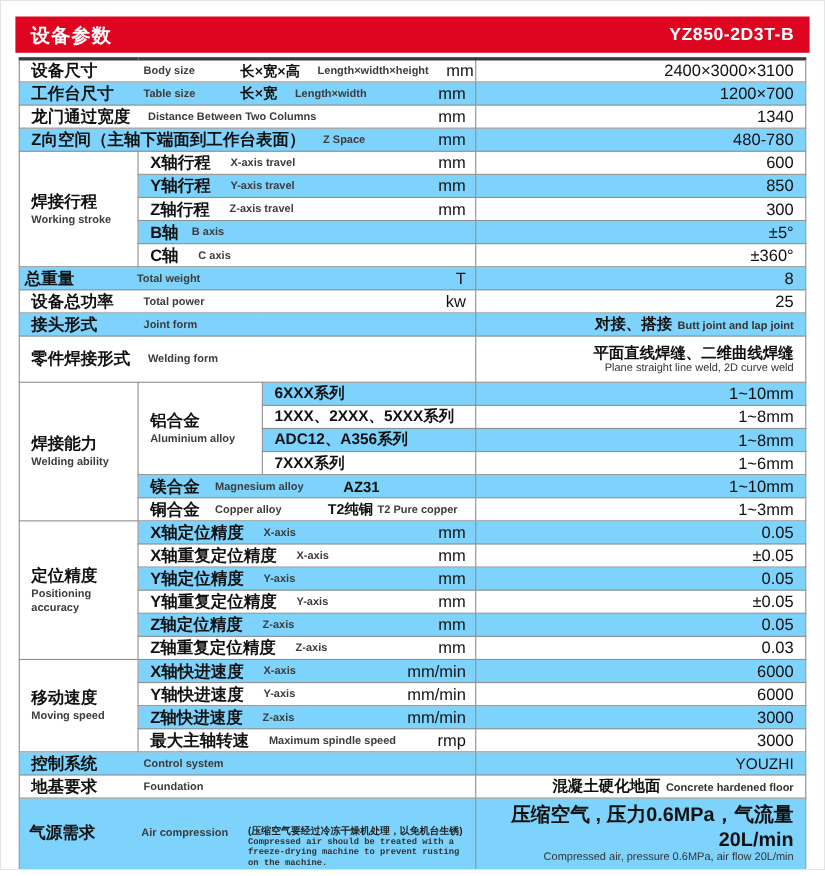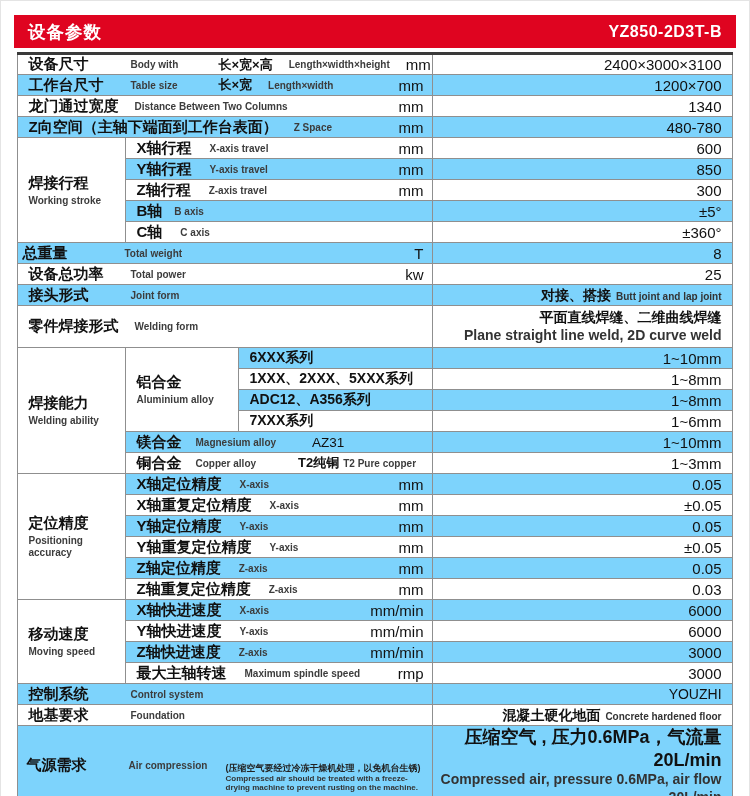--- a/index.html
+++ b/index.html
@@ -34,35 +34,35 @@
   tr.air td { height: 33px; }
 
   .flex { display:flex; align-items:center; gap:18px; padding:0 8px 0 10px; }
   .flex2 { display:flex; align-items:center; gap:16px; padding:0 8px; }
 
   .zh { font-weight:700; font-size:15px; color:#111; white-space:nowrap; }
   .zhw { min-width:86px; }
   .en { font-weight:700; font-size:10px; color:#3c3c3c; white-space:nowrap; }
   .enw { min-width:72px; }
   .spec-zh { font-weight:700; font-size:13px; white-space:nowrap; }
-  .spec-rg { font-weight:400; font-size:13.5px; white-space:nowrap; }
+  .spec-rg { font-weight:700; font-size:13.5px; white-space:nowrap; }
   .unit { margin-left:auto; font-size:15px; font-weight:400; color:#111; white-space:nowrap; }
 
   .grp .zh { font-size:15px; }
   .grp .en { display:block; margin-top:2px; white-space:normal; line-height:1.2; }
 
   td.val { text-align:right; padding-right:10px; font-size:15px; font-weight:400; color:#111; }
   td.val .vzh { font-weight:700; font-size:14px; }
   td.val .ven { font-weight:700; font-size:10px; color:#333; margin-left:5px; }
   td.val .line { display:block; line-height:1.25; }
-  td.val .line.sm { font-weight:700; font-size:14px; color:#333; }
+  td.val .line.sm { font-weight:400; font-size:10px; color:#333; }
 
   .note { margin-left:auto; width:198px; text-align:left; line-height:1.2; padding-right:2px; }
   .note .nzh { display:block; font-weight:700; font-size:9px; color:#222; white-space:nowrap;margin-top:24px; }
-  .note .nen { display:block; font-weight:700; font-size:8px; color:#333; }
+  .note .nen { display:block; font-weight:700; font-size:8px; color:#333;font-family:Liberation Mono, monospace; }
 </style>
 </head>
 <body>
 <div class="page-edge"></div>
 
 <div class="hdr">
   <span class="t">设备参数</span>
   <span class="m">YZ850-2D3T-B</span>
 </div>
 
@@ -72,21 +72,21 @@
       <col style="width:113px">
       <col style="width:193px">
       <col style="width:300px">
     </colgroup>
 
   <tbody>
       <tr>
     <td colspan="3">
           <div class="flex2" style="padding-left:10px">
       <span class="zh zhw">设备尺寸</span>
-      <span class="en enw">Body with</span>
+      <span class="en enw">Body size</span>
       <span class="spec-zh">长×宽×高</span>
       <span class="en">Length×width×height</span>
       <span class="unit">mm</span>
     </div>
         </td>
     <td class="val">2400×3000×3100</td>
   </tr>
 
   <tr class="g">
     <td colspan="3">

